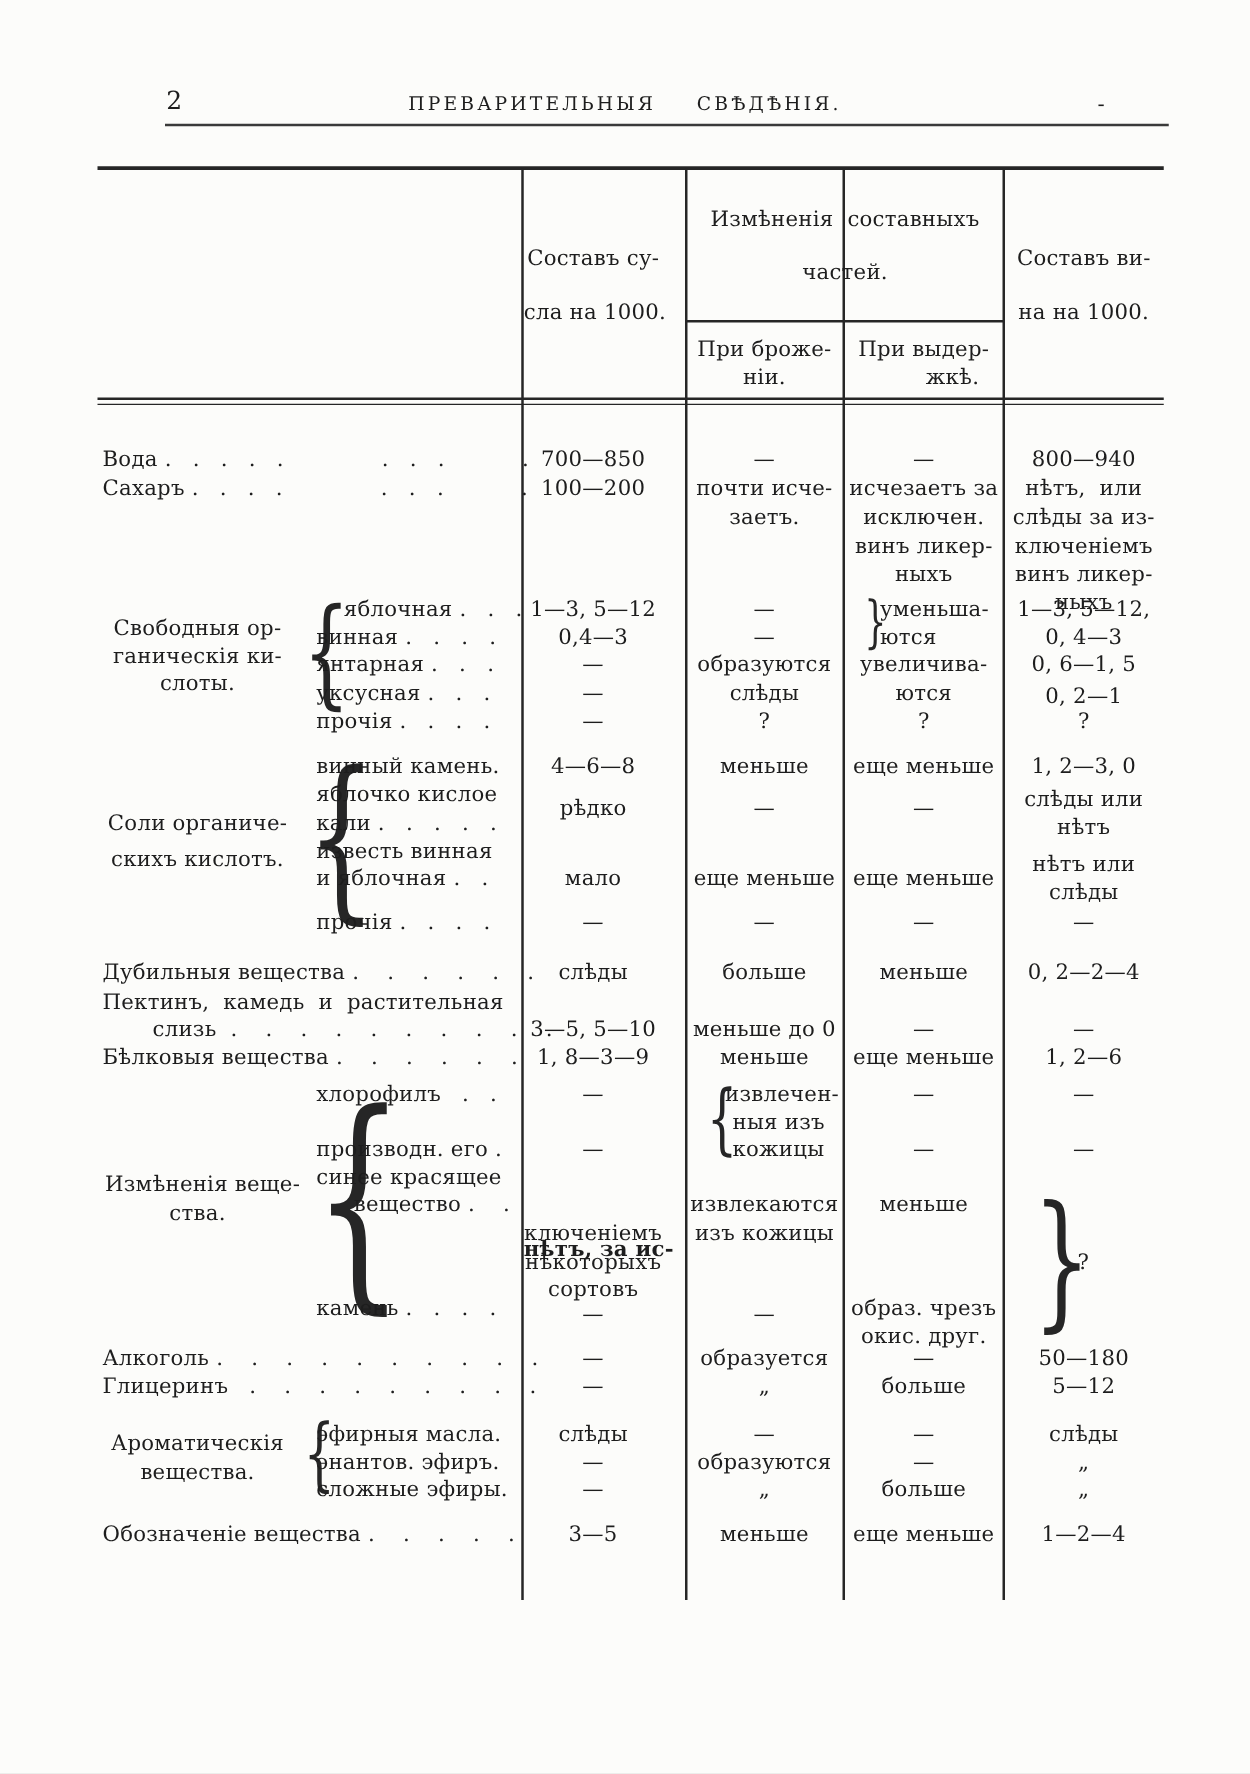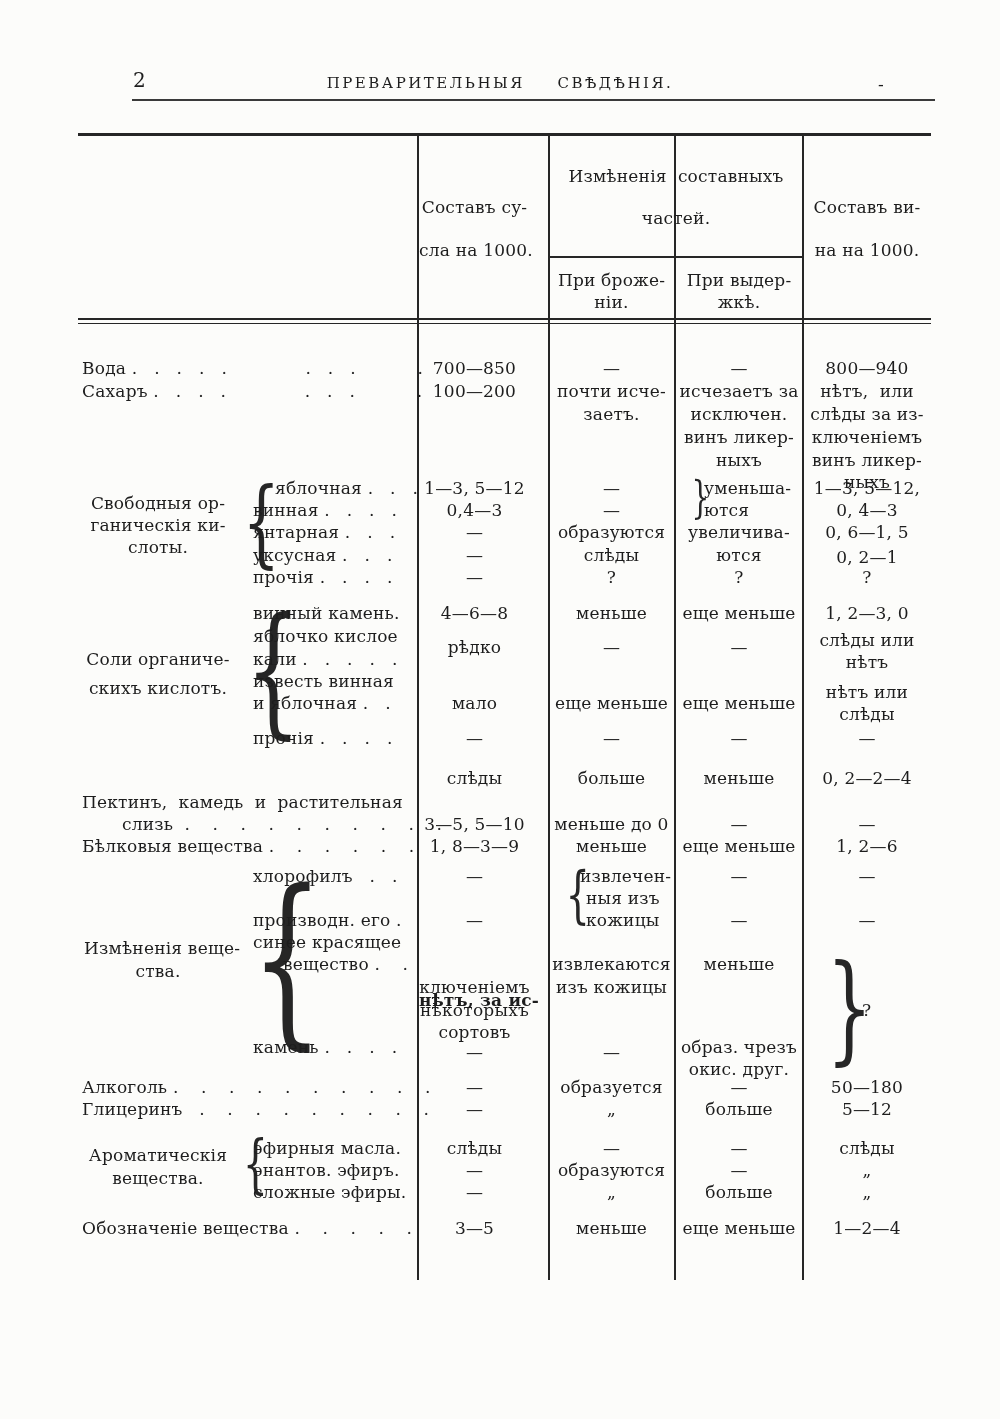--- a/index.html
+++ b/index.html
@@ -42,21 +42,21 @@
   <div class="rule" style="top:135px; left:674px; width:2px; height:1145px;"></div>
   <div class="rule" style="top:135px; left:802px; width:2px; height:1145px;"></div>
 
   <div class="t hdr c2" style="top:197px;">Составъ су-</div>
   <div class="t hdr c2" style="top:240px;">сла на 1000.</div>
   <div class="t hdr" style="top:166px; left:550px; width:252px; text-align:center;">Измѣненія  составныхъ</div>
   <div class="t hdr" style="top:208px; left:550px; width:252px; text-align:center;">частей.</div>
   <div class="t hdr c3" style="top:270px;">При броже-</div>
   <div class="t hdr c3" style="top:292px;">ніи.</div>
   <div class="t hdr c4" style="top:270px;">При выдер-</div>
-  <div class="t hdr c4" style="top:292px;">жкѣ.</div>
+  <div class="t hdr c4" style="top:292px;margin-left:23px;">жкѣ.</div>
   <div class="t hdr c5" style="top:197px;">Составъ ви-</div>
   <div class="t hdr c5" style="top:240px;">на на 1000.</div>
 
   <div class="t lbl" style="top:358px;">Вода .   .   .   .   .              .   .   .           .</div>
   <div class="t c2" style="top:358px;">700—850</div>
   <div class="t c3" style="top:358px;">—</div>
   <div class="t c4" style="top:358px;">—</div>
   <div class="t c5" style="top:358px;">800—940</div>
 
   <div class="t lbl" style="top:381px;">Сахаръ .   .   .   .              .   .   .           .</div>
@@ -125,20 +125,21 @@
   <div class="t c4" style="top:637px;">—</div>
   <div class="t c4" style="top:693px;">еще меньше</div>
   <div class="t c4" style="top:728px;">—</div>
   <div class="t c5" style="top:603px;">1, 2—3, 0</div>
   <div class="t c5" style="top:630px;">слѣды или</div>
   <div class="t c5" style="top:652px;">нѣтъ</div>
   <div class="t c5" style="top:682px;">нѣтъ или</div>
   <div class="t c5" style="top:704px;">слѣды</div>
   <div class="t c5" style="top:728px;">—</div>
 
+  <div class="t lbl" style="top:768px;">Дубильныя вещества .    .    .    .    .    .</div>
   <div class="t c2" style="top:768px;">слѣды</div>
   <div class="t c3" style="top:768px;">больше</div>
   <div class="t c4" style="top:768px;">меньше</div>
   <div class="t c5" style="top:768px;">0, 2—2—4</div>
 
   <div class="t lbl" style="top:792px;">Пектинъ,  камедь  и  растительная</div>
   <div class="t" style="top:814px; left:122px;">слизь  .    .    .    .    .    .    .    .    .    .</div>
   <div class="t c2" style="top:814px;">3—5, 5—10</div>
   <div class="t c3" style="top:814px;">меньше до 0</div>
   <div class="t c4" style="top:814px;">—</div>

